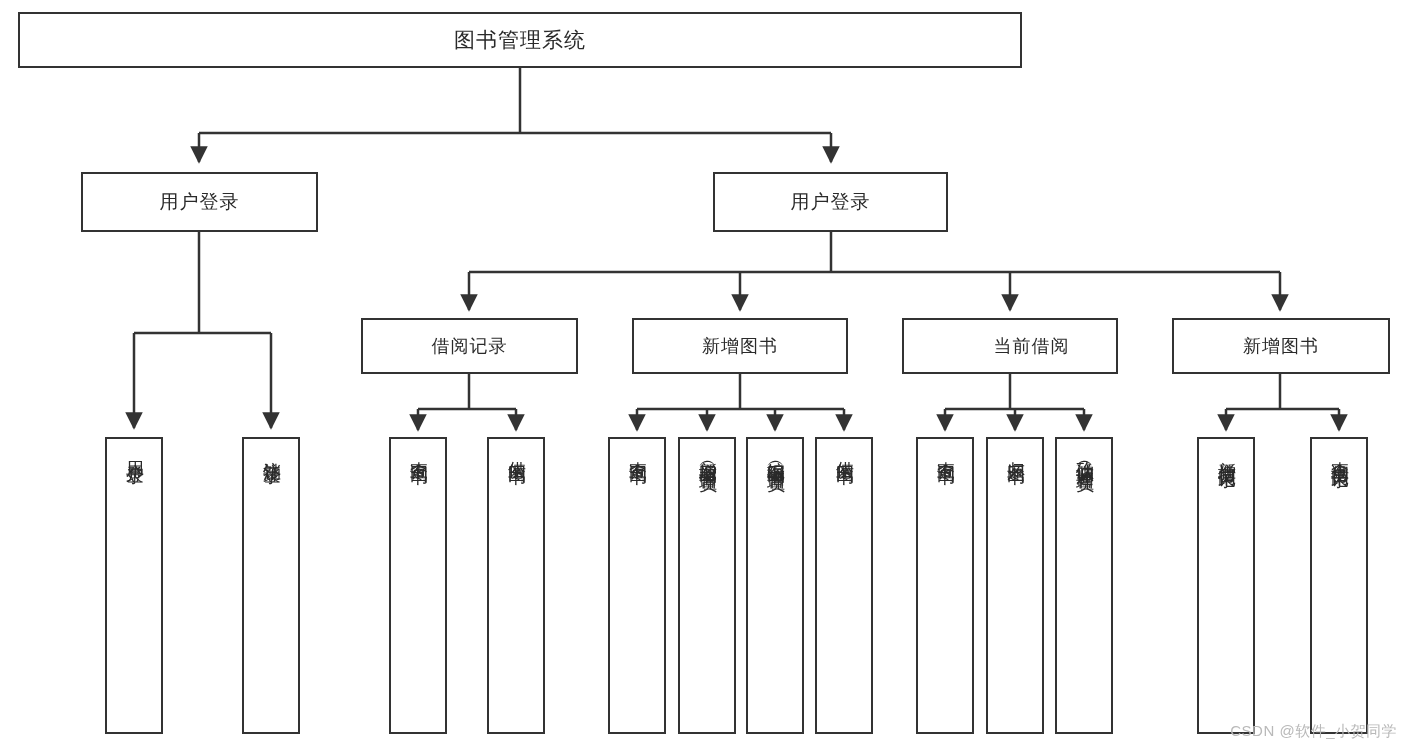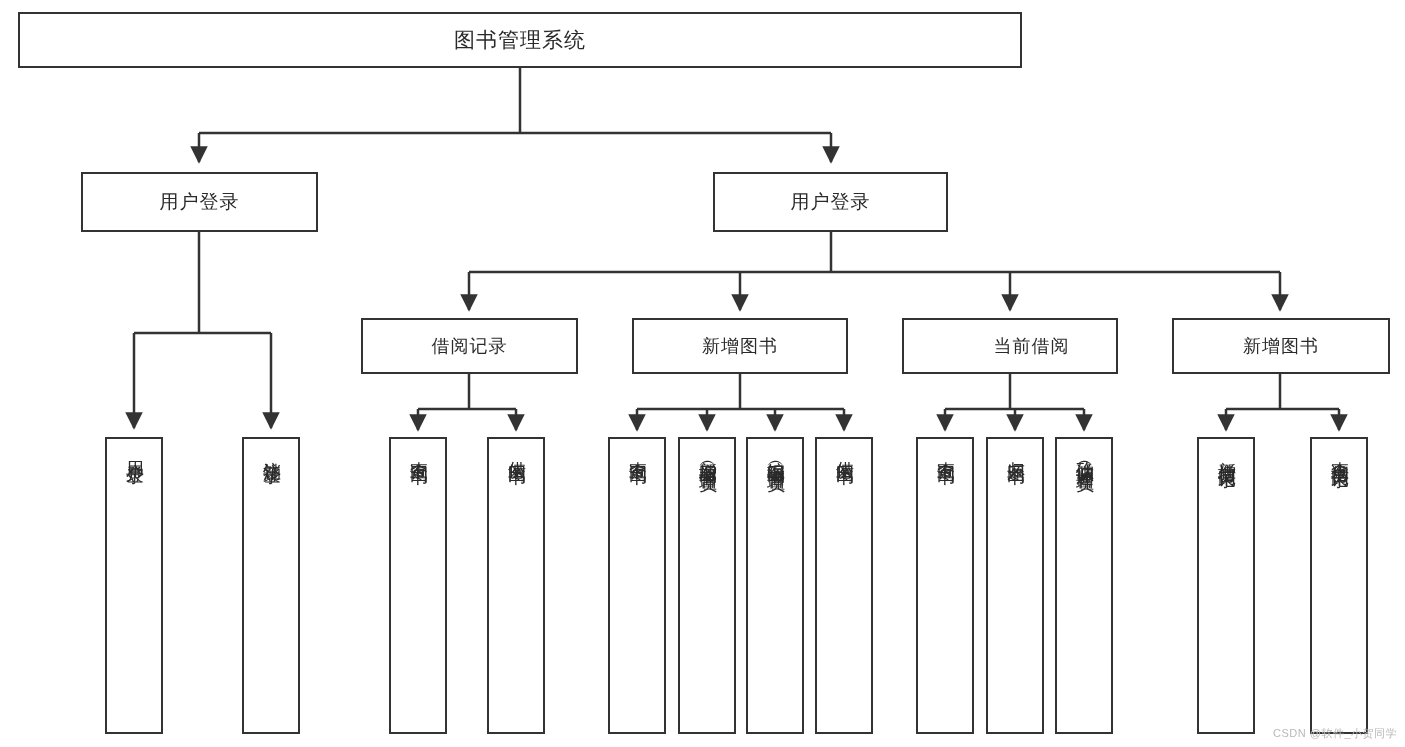--- a/index.html
+++ b/index.html
@@ -53,21 +53,21 @@
     line-height: 1.22;
     letter-spacing: 2px;
     color: #2a2a2a;
     white-space: nowrap;
     text-align: left;
   }
   #watermark {
     position: absolute;
     right: 8px;
     bottom: 6px;
-    font-size: 11px;
+    font-size: 15px;
     color: #b9b9b9;
     letter-spacing: 0.5px;
     z-index: 3;
     white-space: nowrap;
   }
 </style>
 </head>
 <body>
 
 <div id="diagram">

